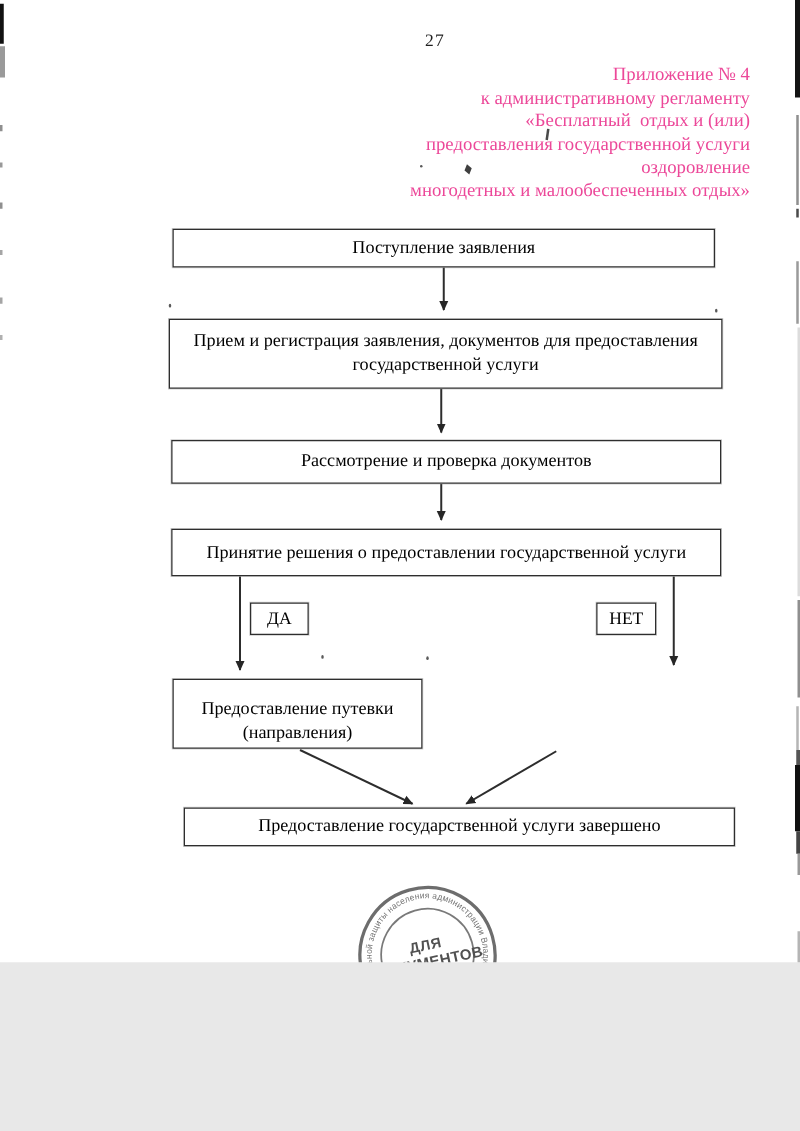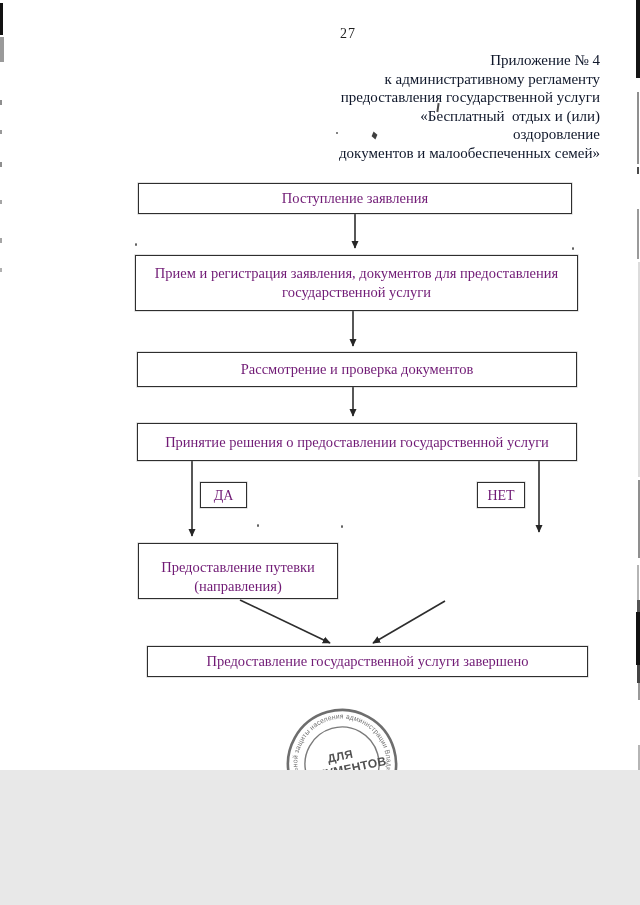--- a/index.html
+++ b/index.html
@@ -6,51 +6,51 @@
   .page{
     position:relative;width:640px;height:770px;background:#ffffff;
     font-family:"Liberation Serif","DejaVu Serif",serif;color:#1f1f1f;
     overflow:hidden;margin:0 auto;
   }
   .page-number{
     position:absolute;top:26px;left:340px;font-size:14px;letter-spacing:1px;
   }
   .doc-header{
     position:absolute;top:51px;right:40px;width:420px;text-align:right;
-    font-size:15px;line-height:18.5px;color:#0f172a;
+    font-size:15px;line-height:18.5px;color:#ec4899;
   }
   .doc-header .h-line{display:block;white-space:pre-wrap;}
   .fbox{
     position:absolute;box-sizing:border-box;background:#fff;
     border:1.5px solid #2e2e2e;
     box-shadow:0 0 0 0.6px rgba(130,130,130,.38);
     display:flex;align-items:center;justify-content:center;
     text-align:center;font-size:14.5px;line-height:19px;padding:2px 10px;
-    color:#701a75;
+    color:#000000;
   }
   .fbox.small{border-width:1.3px;font-size:14px;padding:1px 4px;}
   .connectors{position:absolute;left:0;top:0;pointer-events:none;}
   .artifact{position:absolute;}
   .speck{position:absolute;background:#5a5a5a;border-radius:50%;}
   .stamp-wrap{position:absolute;left:283px;top:705px;width:118px;height:118px;opacity:.92;}
 </style>
 </head>
 <body>
 
 <div class="page">
 
   <div class="page-number">27</div>
 
   <div class="doc-header">
     <span class="h-line">Приложение № 4</span>
     <span class="h-line">к административному регламенту</span>
+    <span class="h-line">«Бесплатный  отдых и (или)</span>
     <span class="h-line">предоставления государственной услуги</span>
-    <span class="h-line">«Бесплатный  отдых и (или)</span>
     <span class="h-line">оздоровление</span>
-    <span class="h-line">документов и малообеспеченных семей»</span>
+    <span class="h-line">многодетных и малообеспеченных отдых»</span>
   </div>
 
   <div class="artifact" style="left:437px;top:103px;width:1.5px;height:9px;background:#4a4a4a;transform:rotate(8deg);"></div>
   <div class="artifact" style="left:372px;top:133px;width:5px;height:5px;background:#3f3f3f;transform:rotate(40deg) skewX(18deg);"></div>
   <div class="speck" style="left:336px;top:132px;width:2px;height:2px;"></div>
 
   <svg class="connectors" width="640" height="905" viewBox="0 0 640 905">
     <defs>
       <marker id="arr" markerWidth="10" markerHeight="9" refX="7.2" refY="4" orient="auto" markerUnits="userSpaceOnUse">
         <path d="M0,0.4 L8,4 L0,7.6 z" fill="#262626"></path>

